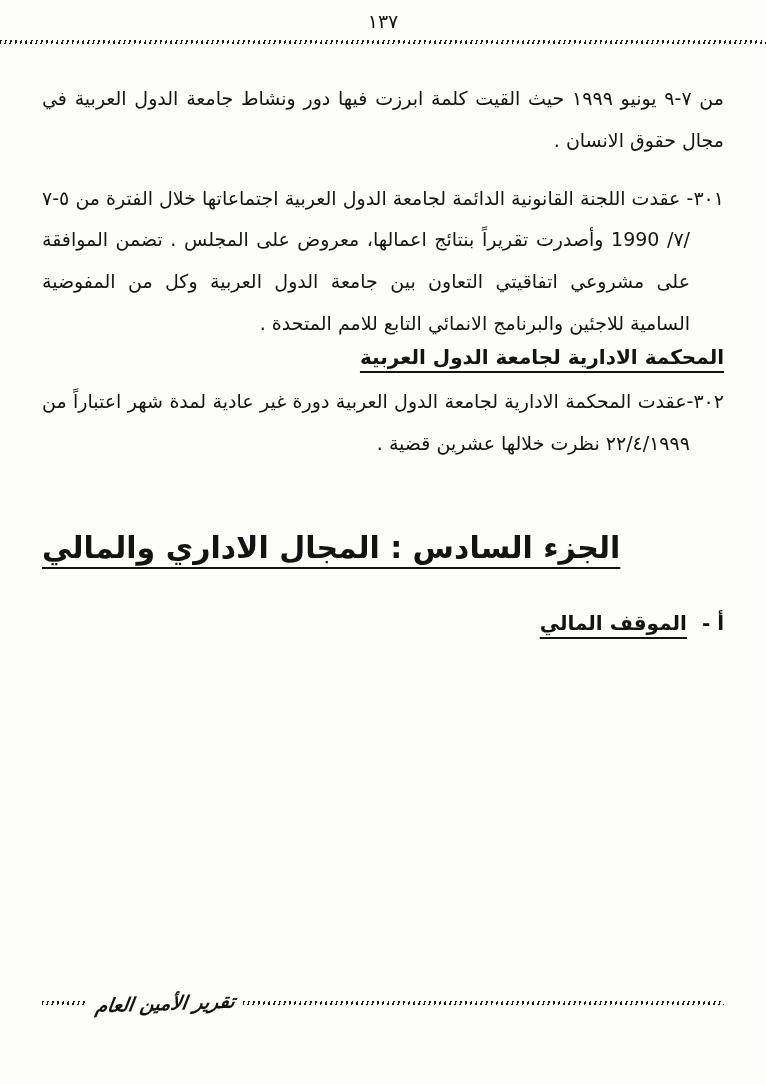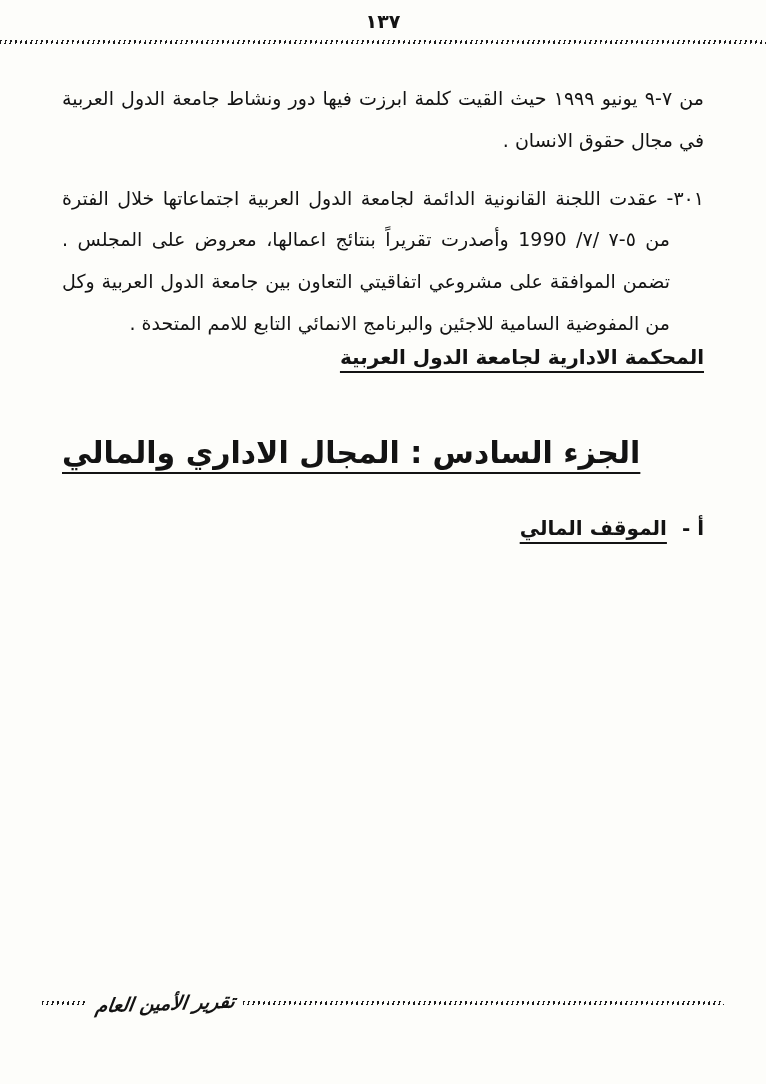--- a/index.html
+++ b/index.html
@@ -13,28 +13,28 @@
     height: 1084px;
     margin: 0 auto;
     background: #fdfdfa;
     color: #131313;
     font-family: "DejaVu Sans", sans-serif;
     direction: rtl;
     box-sizing: border-box;
     overflow: hidden;
   }
   .content {
-    padding: 0 62px;
+    padding: 0 42px;
   }
   .page-number {
     text-align: center;
     font-size: 19px;
     letter-spacing: 3px;
     padding-top: 10px;
-    font-weight: bold;
+    font-weight: normal;
   }
   .hatch {
     height: 4px;
     background: repeating-linear-gradient(105deg, #1c1c1c 0 1.6px, transparent 1.6px 5px);
   }
   .top-rule {
     margin-top: 8px;
   }
   .para {
     font-size: 19px;
@@ -119,20 +119,21 @@
 
     <p class="para intro">من ٧-٩ يونيو ١٩٩٩  حيث القيت كلمة ابرزت فيها دور ونشاط جامعة الدول العربية في مجال حقوق الانسان .</p>
 
 
     <p class="para hang p301">٣٠١- عقدت اللجنة القانونية الدائمة لجامعة الدول العربية اجتماعاتها خلال الفترة من ٥-٧ /٧/ 1990 وأصدرت تقريراً بنتائج اعمالها، معروض على المجلس . تضمن الموافقة على مشروعي اتفاقيتي التعاون بين جامعة الدول العربية وكل من المفوضية السامية للاجئين والبرنامج الانمائي التابع للامم المتحدة .</p>
 
     <div class="section-heading h2-court">
       <span class="underlined">المحكمة الادارية لجامعة الدول العربية</span>
     </div>
 
+    <p class="para hang p302">٣٠٢-عقدت المحكمة الادارية لجامعة الدول العربية دورة غير عادية لمدة شهر اعتباراً من ٢٢/٤/١٩٩٩ نظرت خلالها عشرين قضية .</p>
 
     <div class="part-heading">
       <span class="underlined">الجزء السادس :  المجال الاداري والمالي</span>
     </div>
 
     <div class="sub-heading">
       <span class="prefix">أ -</span>
       <span class="underlined">الموقف المالي</span>
     </div>
 

